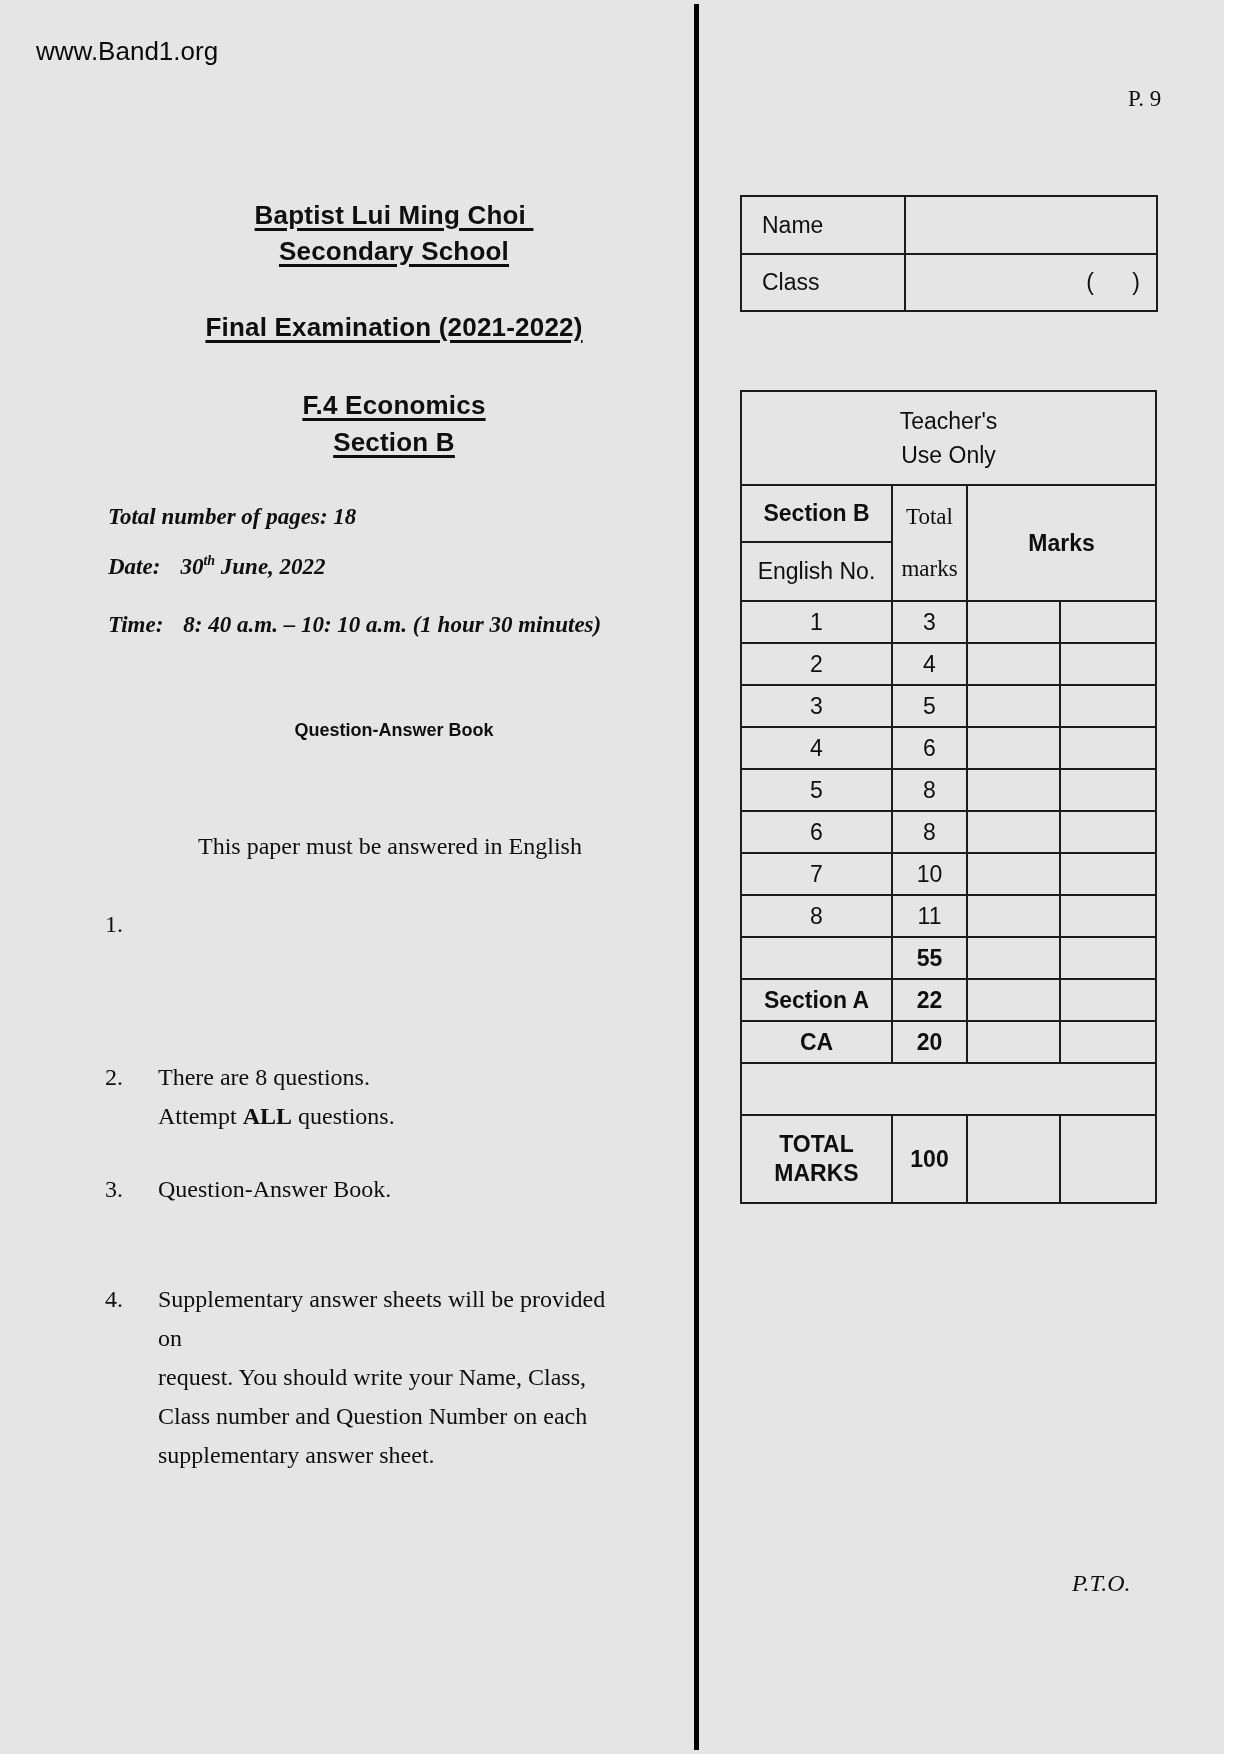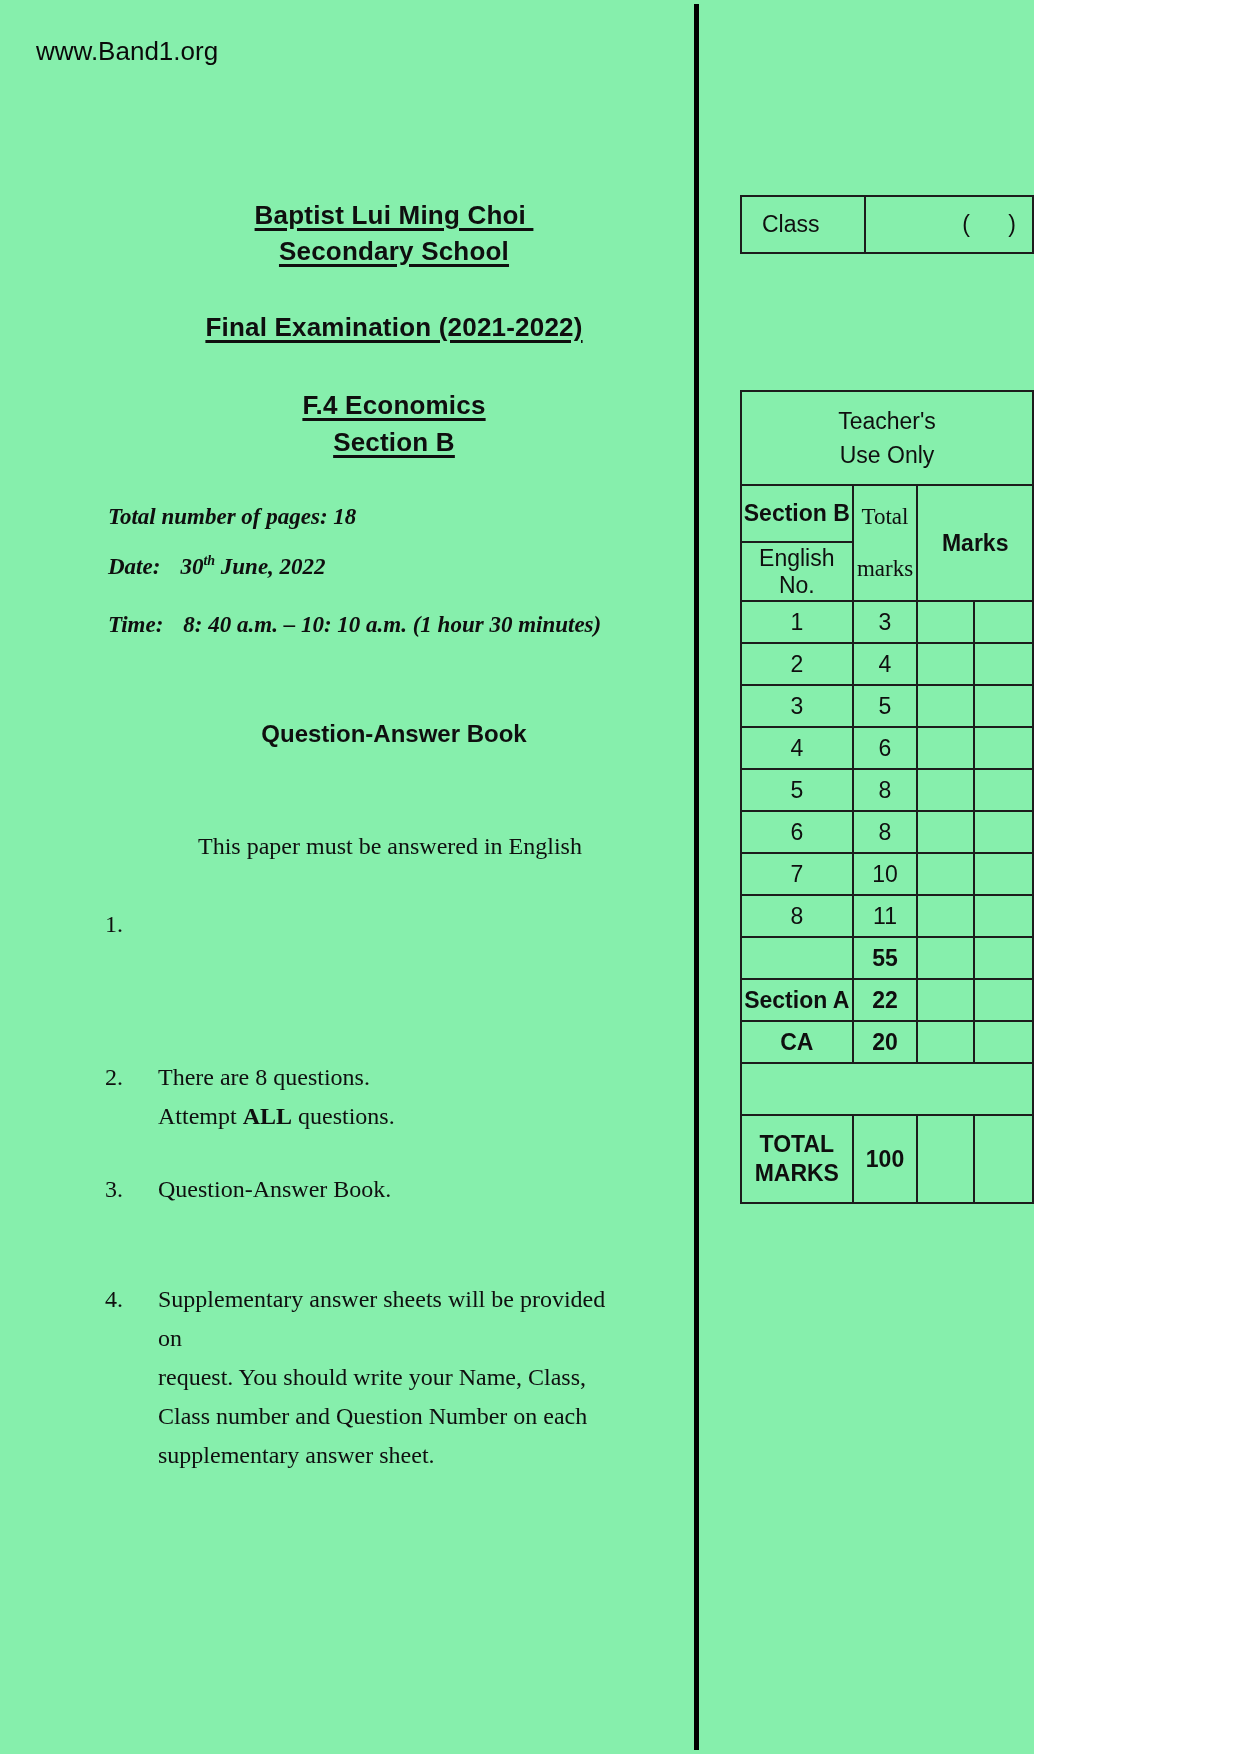--- a/index.html
+++ b/index.html
@@ -1,34 +1,34 @@
 <!DOCTYPE html>
 <html><head>
 <meta charset="utf-8">
 <style>
   html,body { margin:0; padding:0; background:#fff; }
   .page {
-    position:relative; width:1034px; height:1754px; background:#86efac;
+    position:relative; width:1224px; height:1754px; background:#e5e5e5;
     font-family:"Liberation Sans", sans-serif; color:#0f0f0f; overflow:hidden;
   }
   .abs { position:absolute; }
   .watermark { left:36px; top:36px; font-size:26px; color:#0a0a0a; }
   .pageno { left:1128px; top:86px; font-family:"Liberation Serif", serif; font-size:23px;text-align:right; }
   .divider { left:694px; top:4px; width:5px; height:1746px; background:#000; }
 
   .center-col { left:90px; width:608px; text-align:center; }
   .heading {
     font-weight:bold; font-size:26px; letter-spacing:0.2px;
     text-decoration:underline; text-decoration-thickness:2.5px; text-underline-offset:4px;
   }
   .info-line { left:108px; font-family:"Liberation Serif", serif; font-style:italic; font-weight:bold; font-size:23px; }
   .info-gap { margin-left:20px; }
   sup.th { font-size:14px; }
 
-  .book-title { font-weight:bold; font-size:24px; }
+  .book-title { font-weight:bold; font-size:18px; }
   .lang-note { left:80px; width:620px; text-align:center; font-family:"Liberation Serif", serif; font-size:24px; }
 
   .instr-item { left:105px; width:520px; font-family:"Liberation Serif", serif; font-size:24px; line-height:39px; }
   .instr-num { position:absolute; left:0; top:0; }
   .instr-lines { margin-left:53px; }
   .b { font-weight:bold;margin-top:11px; }
 
   table.doc { border-collapse:collapse; table-layout:fixed; }
   table.doc td { border:2px solid #1c1c1c; vertical-align:middle; padding:0; overflow:hidden; }
 
@@ -116,20 +116,24 @@
       <div>supplementary answer sheet.</div>
     </div>
   </div>
 
   <table class="doc abs stud-table">
     <colgroup>
         <col style="width:164px">
         <col style="width:252px">
       </colgroup>
     <tbody>
+        <tr style="height:58px">
+      <td class="lbl-cell">Name</td>
+      <td></td>
+    </tr>
     <tr style="height:57px">
       <td class="lbl-cell">Class</td>
       <td class="paren-cell">(&nbsp;&nbsp;&nbsp;&nbsp;&nbsp;&nbsp;)</td>
     </tr>
   </tbody>
     </table>
 
   <table class="doc abs marks-table">
     <colgroup>
         <col style="width:151px">

